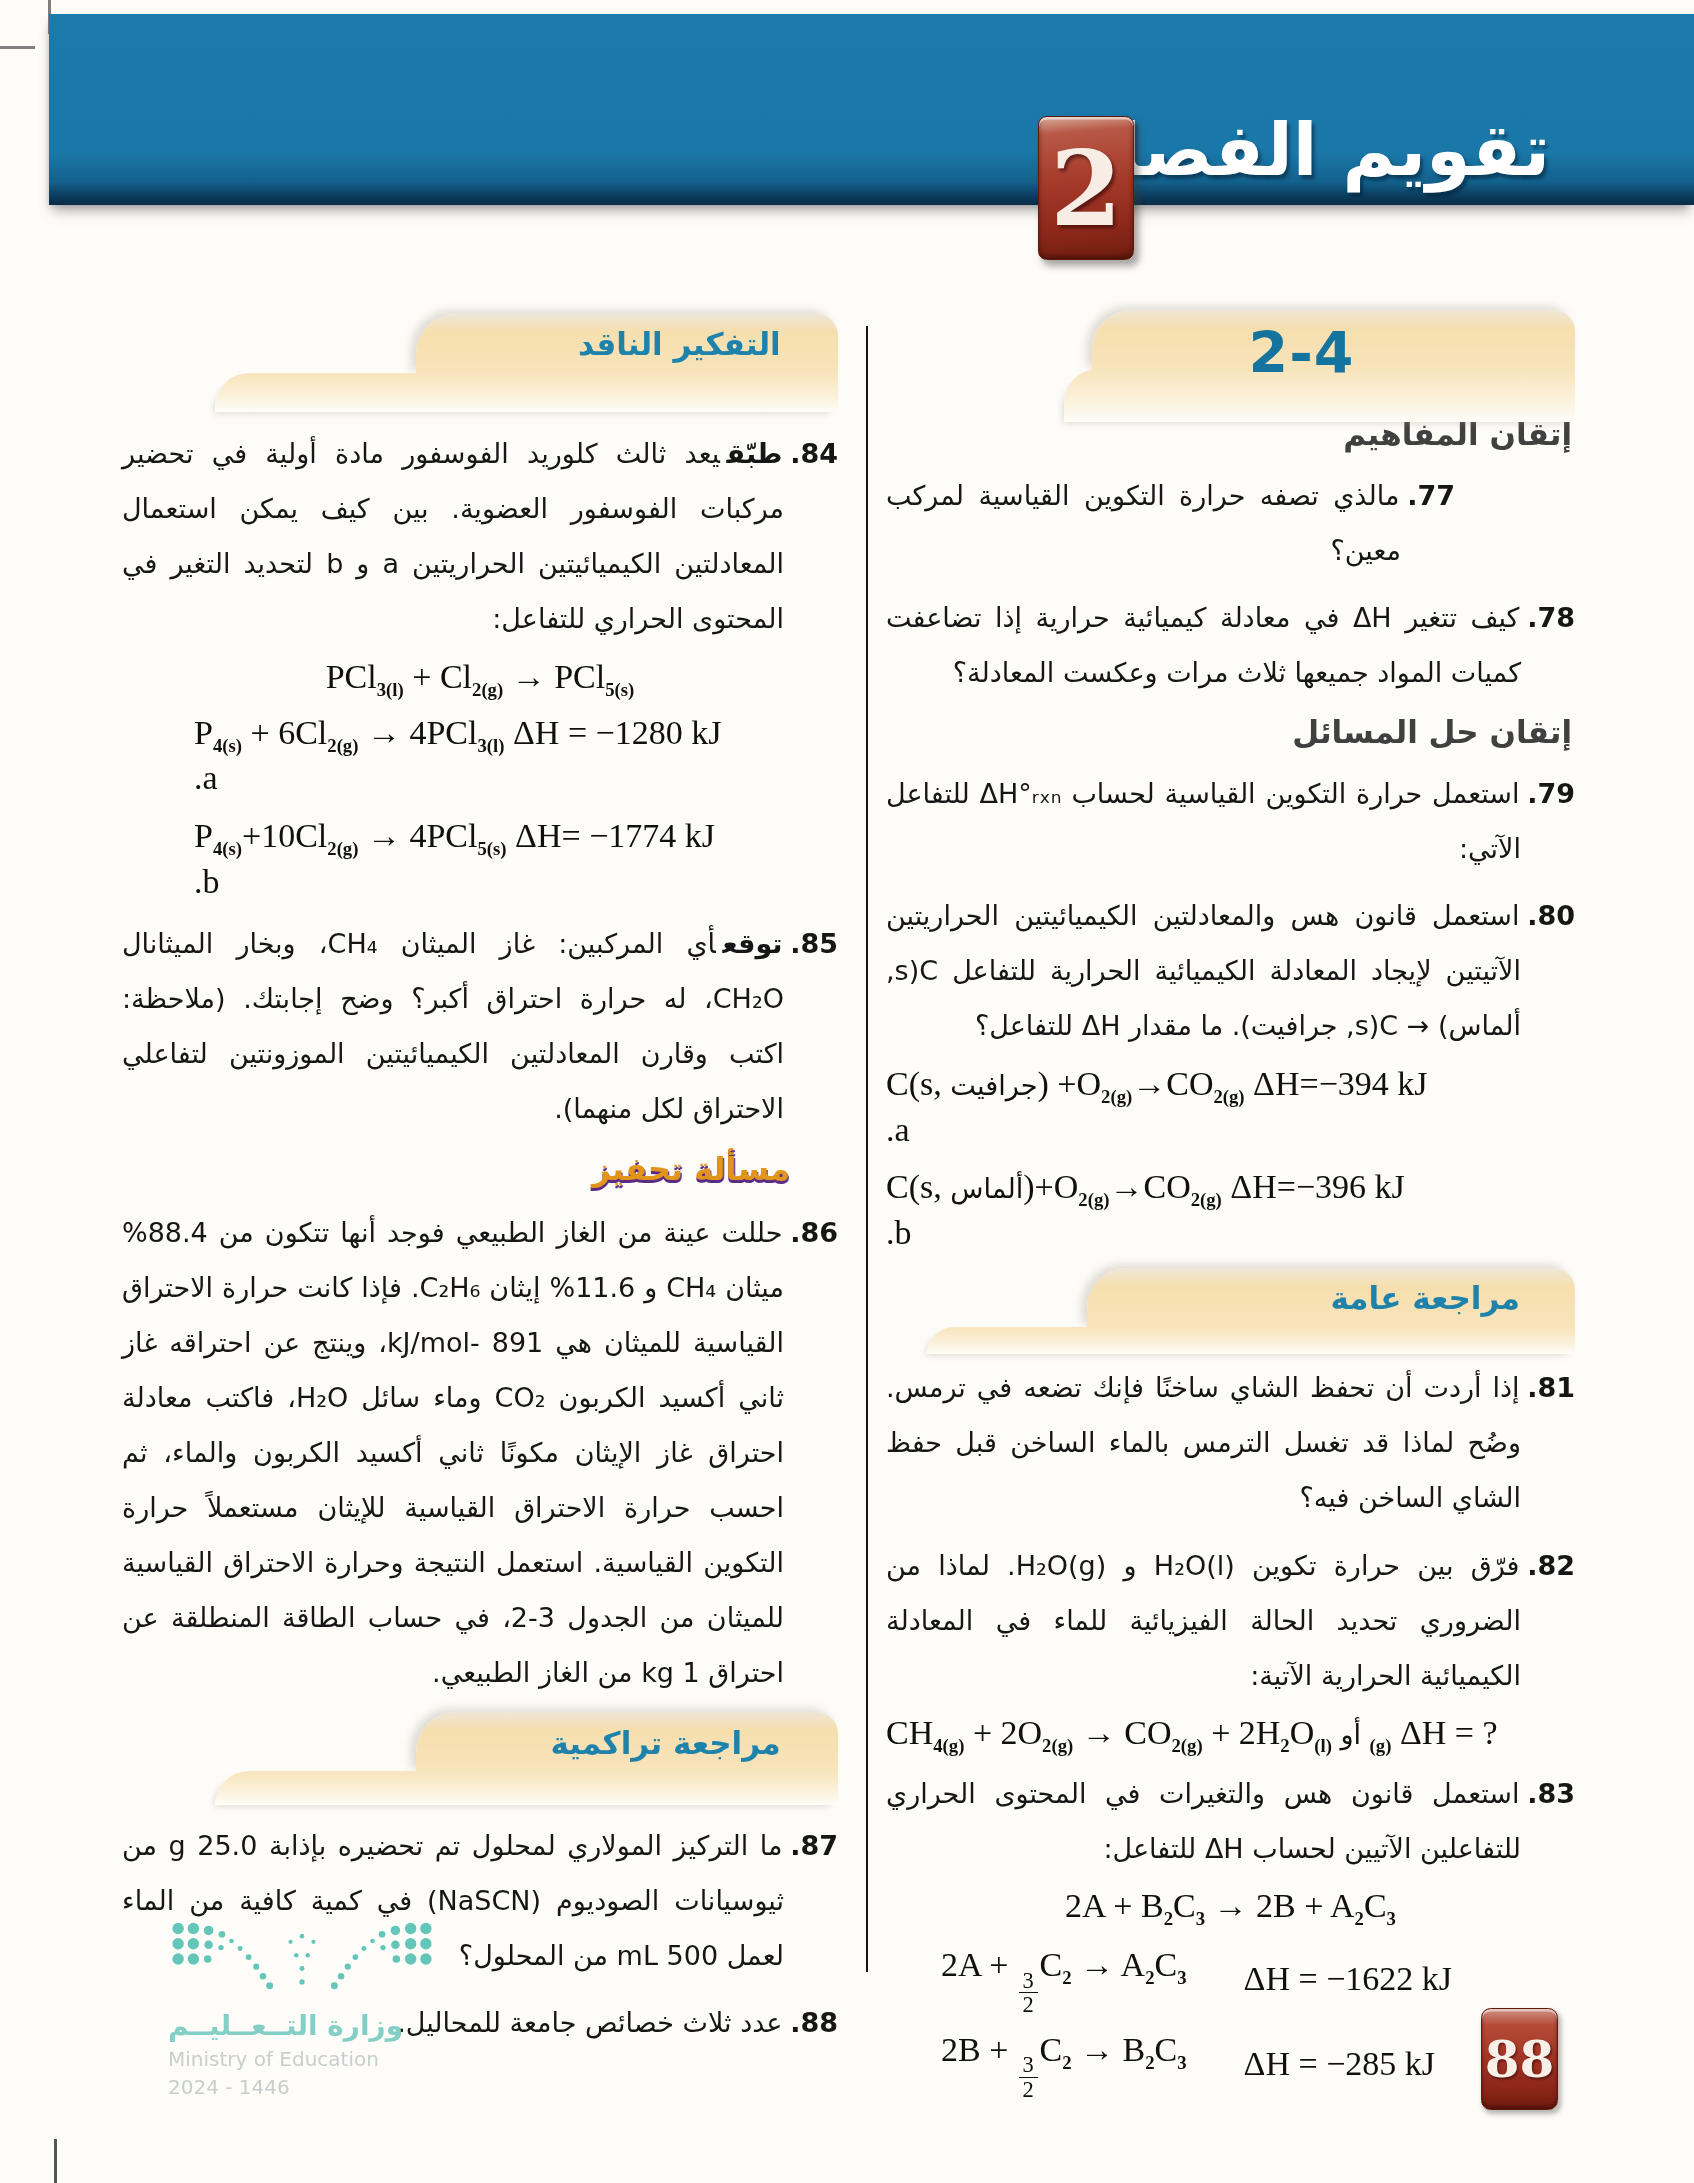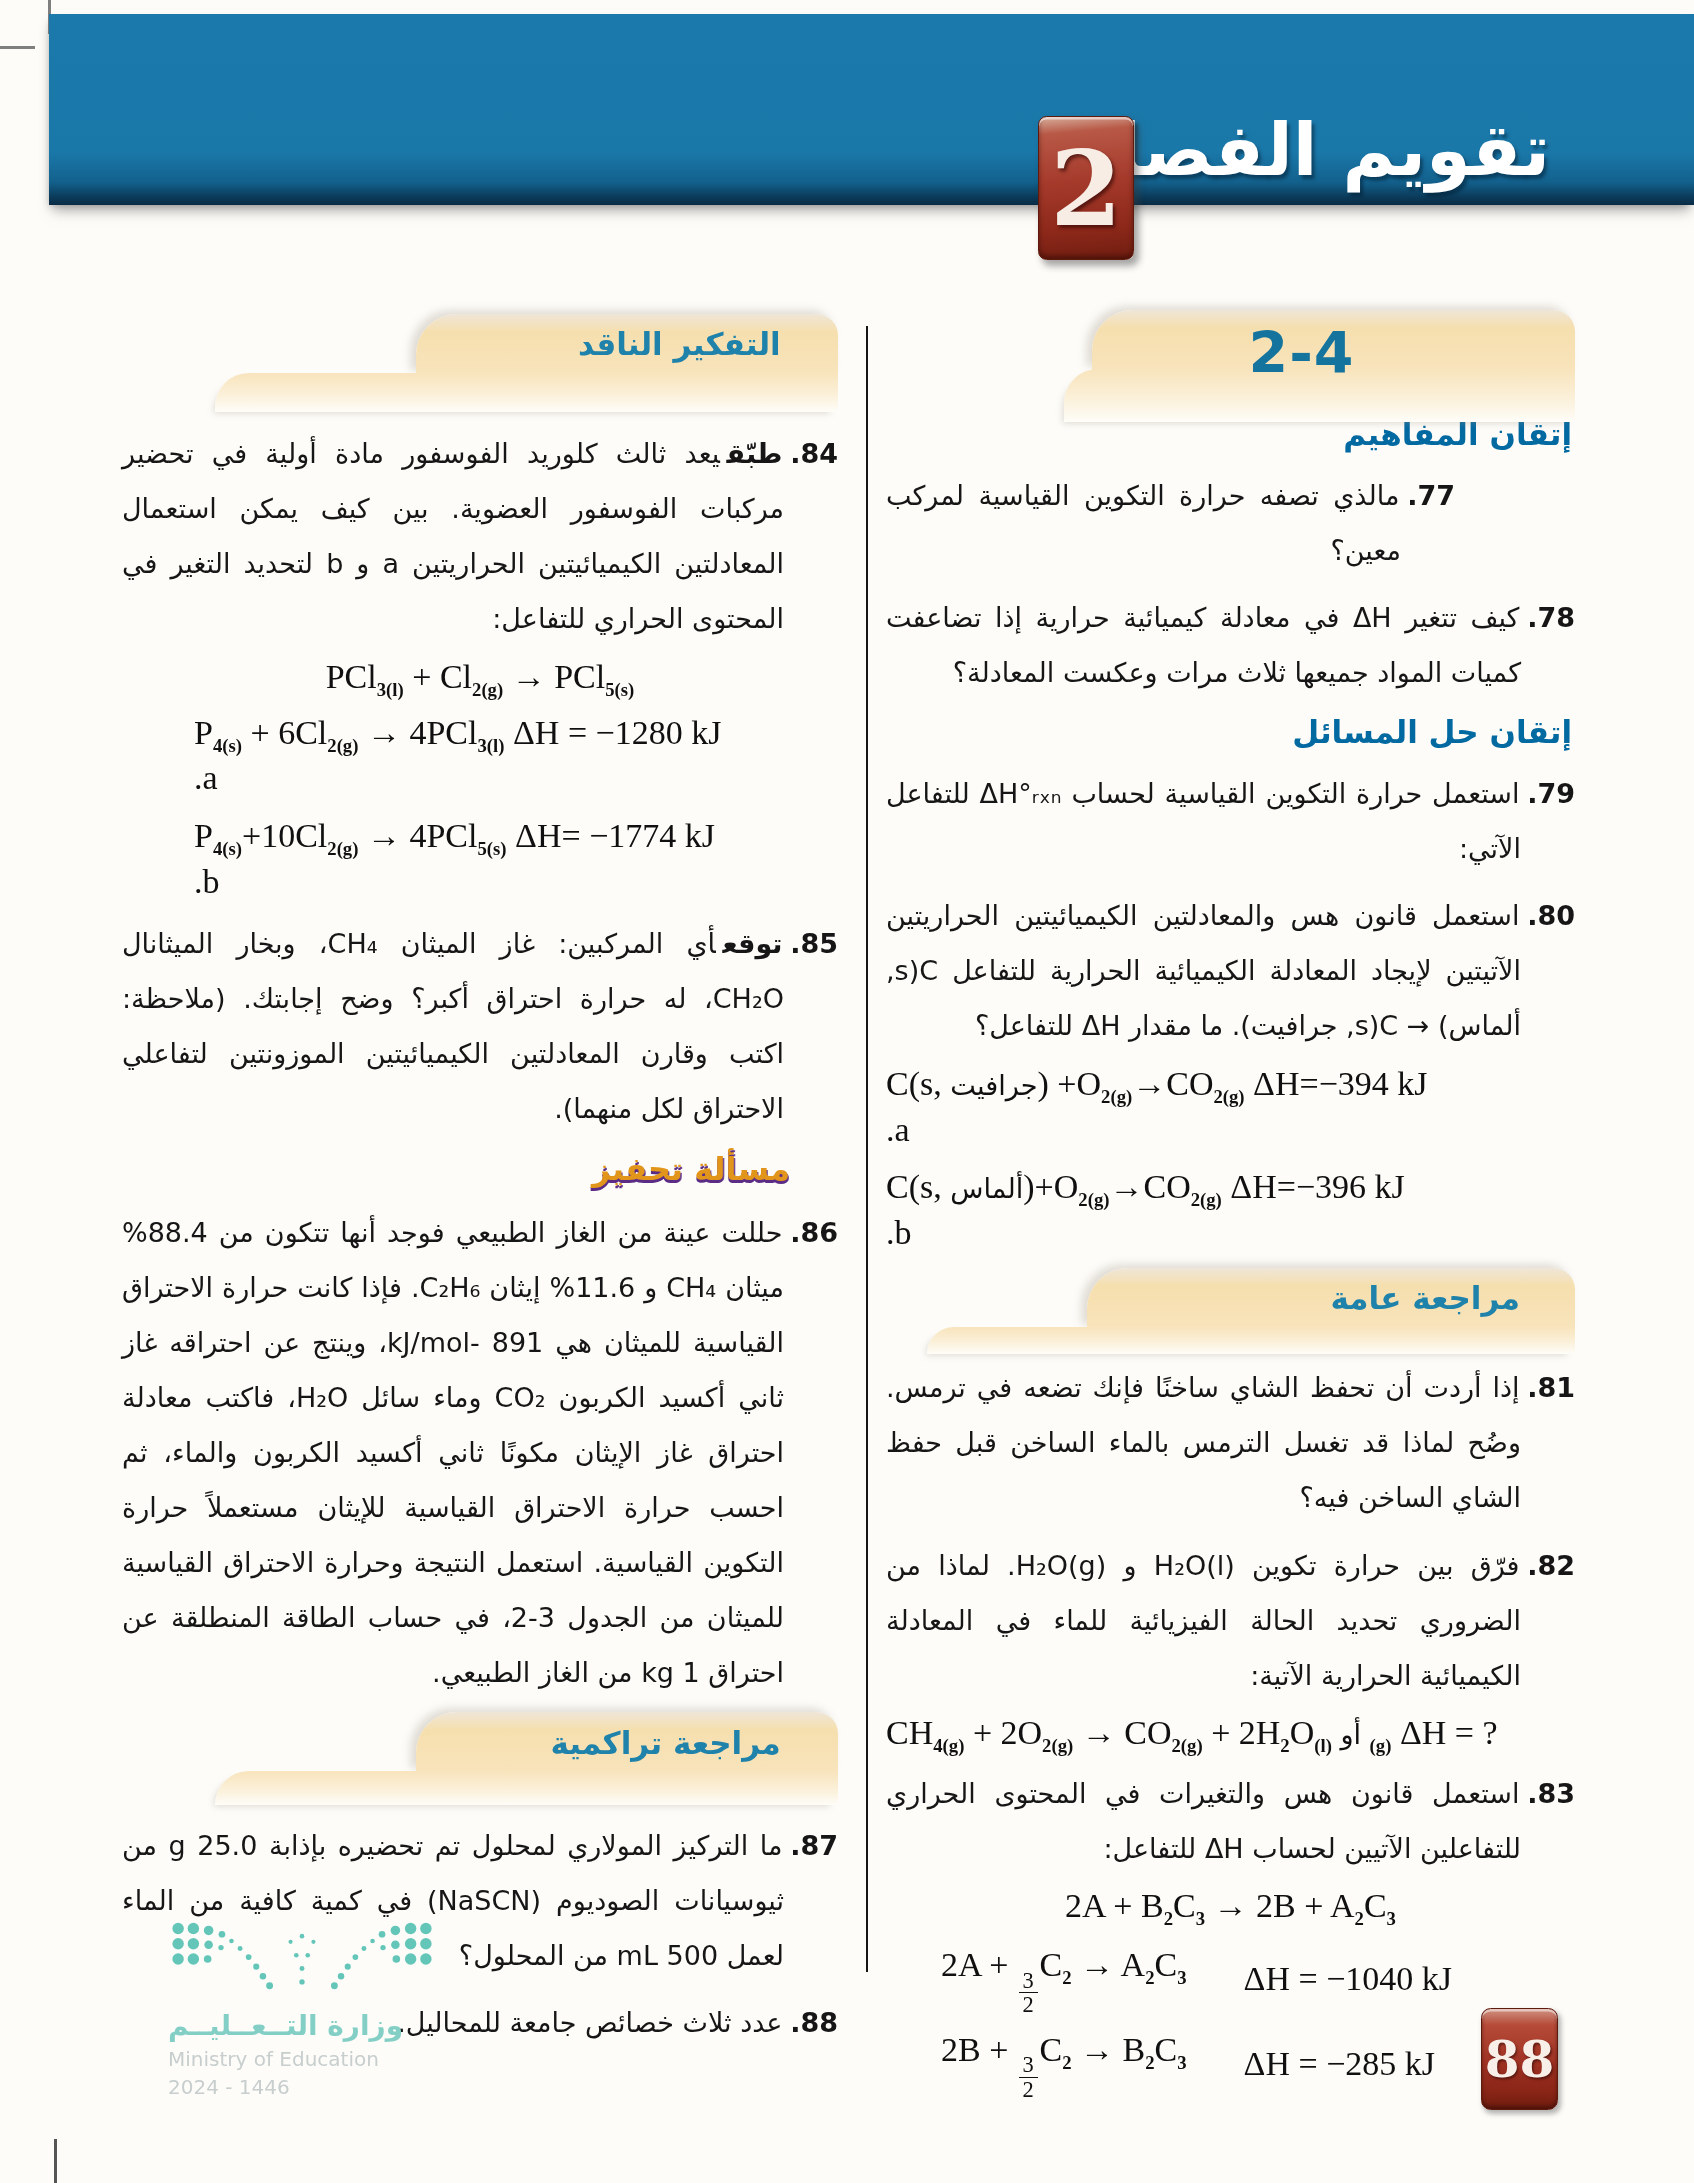--- a/index.html
+++ b/index.html
@@ -79,21 +79,21 @@
     font-weight:bold;color:#1f82aa;font-size:31px;line-height:1.2;
   }
   .tab24-label{
     position:absolute;z-index:2;right:32%;top:5.7px;
     font-weight:bold;color:#15749e;font-size:57px;line-height:1.3;
     direction:ltr;letter-spacing:1px;
   }
 
   
   .h-red{
-    font-size:31px;font-weight:bold;color:#0369a1;text-align:right;
+    font-size:31px;font-weight:bold;color:#404040;text-align:right;
     margin:0 2.9px 14.4px 0;line-height:1.25;
   }
   .h-red.first{margin-top:-7.2px;}
   .h-challenge{
     font-size:32px;font-weight:bold;color:#e2951b;text-align:right;
     margin:6.7px 48px 16.3px 0;line-height:1.25;
     text-shadow:0 3.4px 0 #5a2c85, 1.4px 1.9px 0 rgba(90,44,133,.85);
   }
 
   
@@ -212,21 +212,21 @@
 
   <p class="q tight"><span class="qnum">83.</span><span>استعمل قانون هس والتغيرات في المحتوى الحراري للتفاعلين الآتيين لحساب ΔH للتفاعل:</span></p>
 
   <div class="eq-center eq">2A + B<sub>2</sub>C<sub>3</sub> → 2B + A<sub>2</sub>C<sub>3</sub></div>
 
   <div class="eq-duo">
     <span class="eq">2A + <span class="frac">
           <span class="fn">3</span>
           <span class="fd">2</span>
         </span>C<sub>2</sub> → A<sub>2</sub>C<sub>3</sub></span>
-    <span class="eq-result">ΔH = −1040 kJ</span>
+    <span class="eq-result">ΔH = −1622 kJ</span>
   </div>
   <div class="eq-duo">
     <span class="eq">2B + <span class="frac">
           <span class="fn">3</span>
           <span class="fd">2</span>
         </span>C<sub>2</sub> → B<sub>2</sub>C<sub>3</sub></span>
     <span class="eq-result">ΔH = −285 kJ</span>
   </div>
 </div>
 

